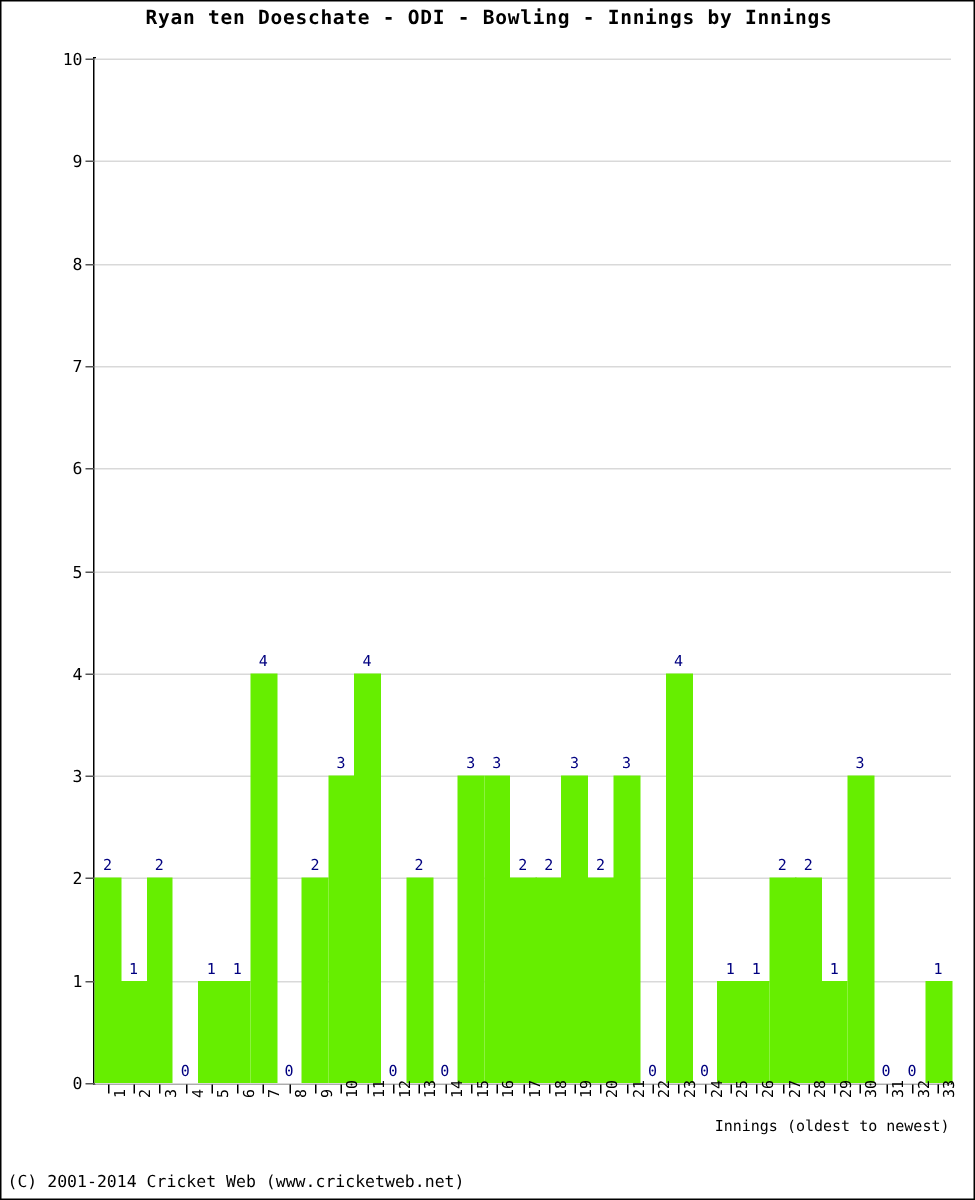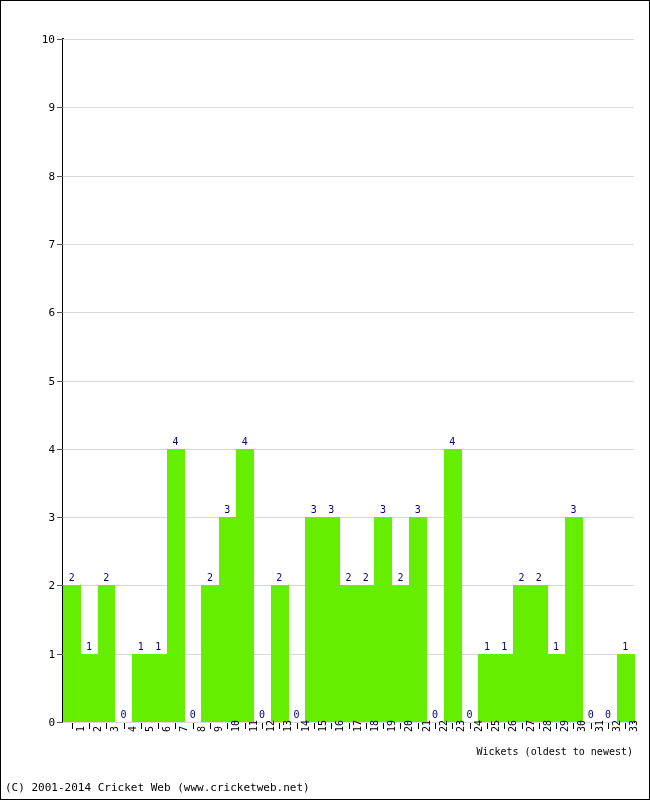--- a/index.html
+++ b/index.html
@@ -129,20 +129,21 @@
     font-size: 11px;
     line-height: 11px;
     white-space: nowrap;
   }
 </style>
 </head>
 <body>
 
 <div id="frame">
 
+  <div id="chart-title">Ryan ten Doeschate - ODI - Bowling - Innings by Innings</div>
 
   <div id="axis-left"></div>
   <div id="axis-bottom"></div>
 
   <div id="plot-area">
     <div id="gridlines">
         <div class="gridline" style="top: 683px;"></div>
         <div class="gridline" style="top: 614.7px;"></div>
         <div class="gridline" style="top: 546.4px;"></div>
         <div class="gridline" style="top: 478.1px;"></div>
@@ -303,17 +304,17 @@
       <div class="xtick-label" style="left: 559px;">29</div>
       <div class="xtick-mark" style="left: 572px;"></div>
       <div class="xtick-label" style="left: 576px;">30</div>
       <div class="xtick-mark" style="left: 590px;"></div>
       <div class="xtick-label" style="left: 594px;">31</div>
       <div class="xtick-mark" style="left: 607px;"></div>
       <div class="xtick-label" style="left: 611px;">32</div>
       <div class="xtick-mark" style="left: 624px;"></div>
       <div class="xtick-label" style="left: 628px;">33</div>
     </div>
-  <div id="x-axis-title">Wickets (oldest to newest)</div>
+  <div id="x-axis-title">Innings (oldest to newest)</div>
 
   <div id="footer-copyright">(C) 2001-2014 Cricket Web (www.cricketweb.net)</div>
 
 </div>
 
 </body></html>

